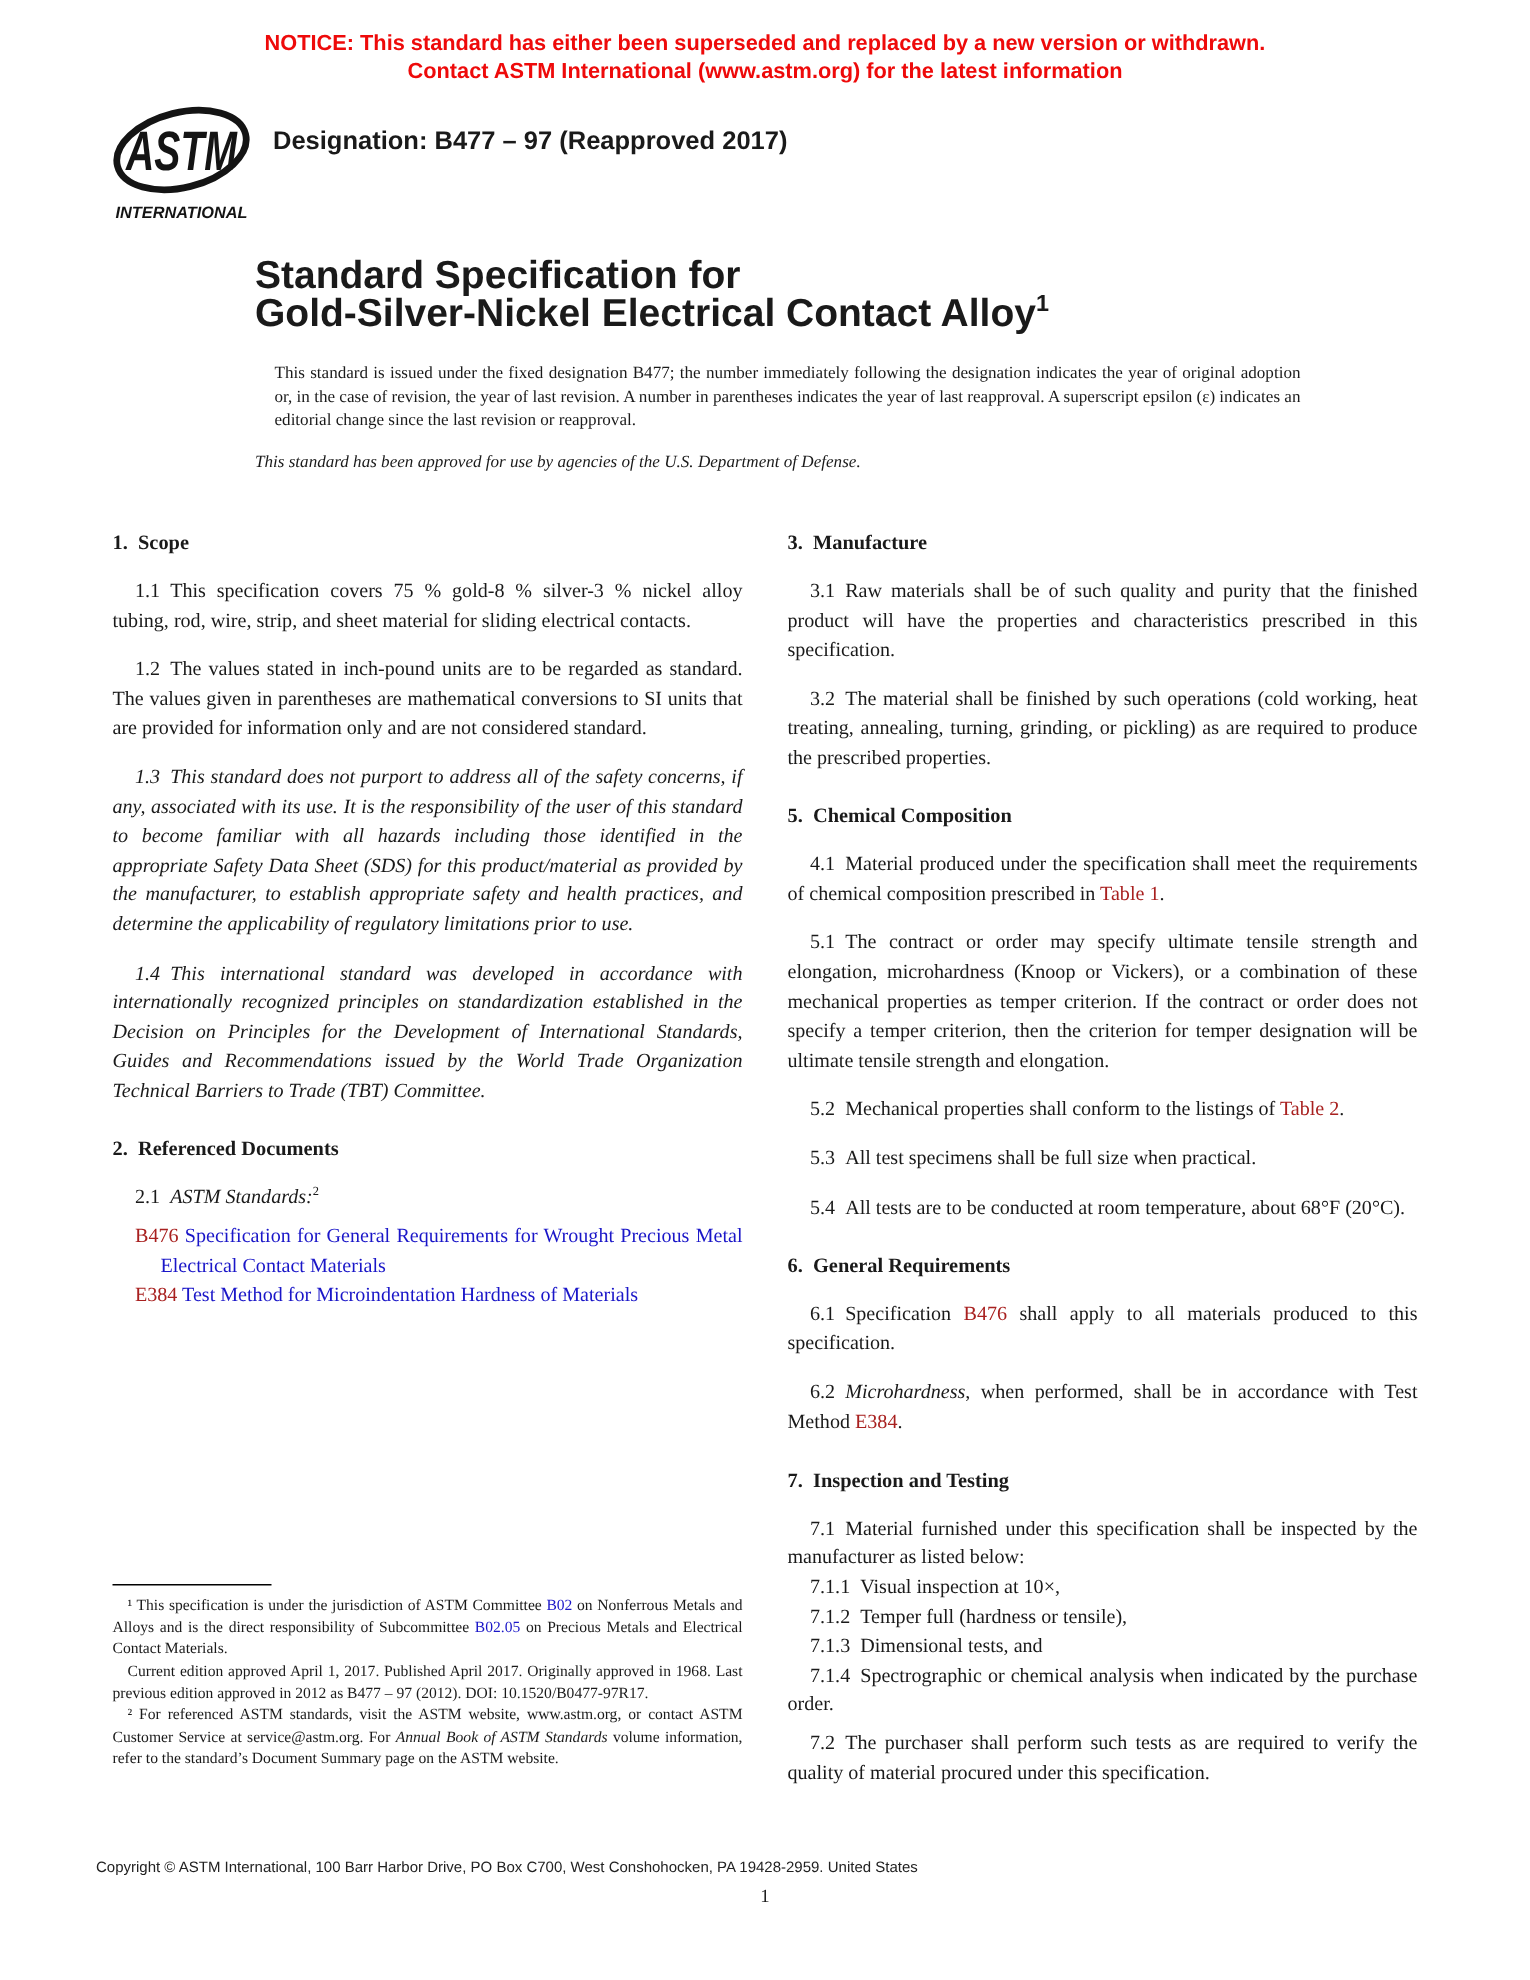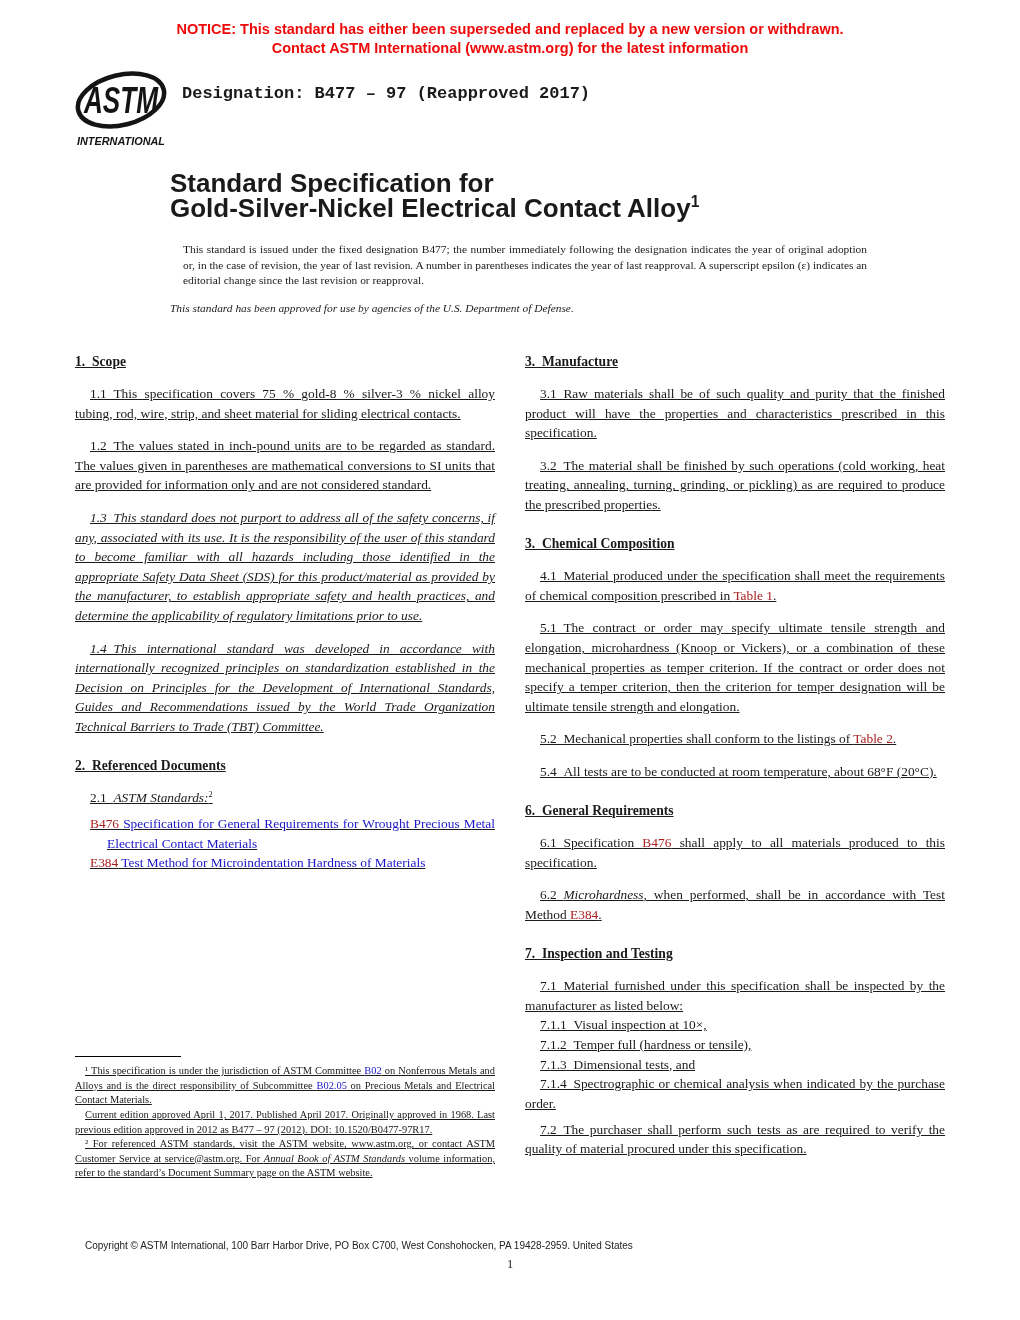--- a/index.html
+++ b/index.html
@@ -26,21 +26,21 @@
     color: var(--notice-red);
     font-family: "Liberation Sans", sans-serif;
     font-weight: bold;
     font-size: 14.5px; line-height: 18.5px;
   }
 
   .header-row { position: absolute; top: 66px; left: 72px; display: flex; align-items: flex-start; }
   .logo { width: 96px; }
   .designation {
     margin: 18px 0 0 14px;
-    font-family: Liberation Mono, monospace;
+    font-family: Liberation Sans, sans-serif;
     font-weight: bold;
     font-size: 17px;
     color: var(--ink);
     white-space: pre;
   }
 
   .title-block {
     position: absolute; top: 171px; left: 170px;
     font-family: "Liberation Sans", sans-serif;
     font-weight: bold;
@@ -57,21 +57,21 @@
   }
   .approved {
     position: absolute; top: 302px; left: 170px; width: 684px;
     font-size: 11.4px; font-style: italic;
     margin: 0;
   }
 
   .columns {
     position: absolute; top: 349px; left: 75px;
     width: 870px; height: 832px;
-    display: flex; gap: 30px; text-decoration: underline;
+    display: flex; gap: 30px;
   }
   .col {
     width: 420px;
     display: flex; flex-direction: column;
     font-size: 13.4px; line-height: 19.6px;
     text-align: justify;
   }
   .h {
     font-weight: bold; font-size: 13.6px;
     margin: 13px 0 6px 0;
@@ -91,21 +91,21 @@
 
   .footnotes {
     margin-top: auto;
     font-size: 10.4px; line-height: 14.6px;
     text-align: justify;
   }
   .fn-rule { width: 106px; border-top: 1.3px solid #000; margin-bottom: 7px; }
   .fn { margin: 0; text-indent: 10px; }
 
   .copyright {
-    position: absolute; top: 1240px; left: 85px;
+    position: absolute; top: 1240px; left: 64px;
     font-family: "Liberation Sans", sans-serif;
     font-size: 10px; color: #222;
   }
   .page-number {
     position: absolute; top: 1257px; left: 0; width: 100%;
     text-align: center;
     font-size: 12.5px;
   }
 </style>
 </head>
@@ -158,25 +158,26 @@
         <p class="fn">Current edition approved April 1, 2017. Published April 2017. Originally approved in 1968. Last previous edition approved in 2012 as B477 – 97 (2012). DOI: 10.1520/B0477-97R17.</p>
         <p class="fn"><span>² For referenced ASTM standards, visit the ASTM website, www.astm.org, or contact ASTM Customer Service at service@astm.org. For </span><span class="italic">Annual Book of ASTM Standards</span><span> volume information, refer to the standard’s Document Summary page on the ASTM website.</span></p>
       </div>
     </div>
 
     <div class="col">
       <div class="h first">3. Manufacture</div>
       <p class="para">3.1 Raw materials shall be of such quality and purity that the finished product will have the properties and characteristics prescribed in this specification.</p>
       <p class="para">3.2 The material shall be finished by such operations (cold working, heat treating, annealing, turning, grinding, or pickling) as are required to produce the prescribed properties.</p>
 
-      <div class="h">3. Chemical Composition</div>
+      <div class="h">5. Chemical Composition</div>
       <p class="para"><span>4.1 Material produced under the specification shall meet the requirements of chemical composition prescribed in </span><a class="red-link">Table 1</a><span>.</span></p>
 
       <p class="para">5.1 The contract or order may specify ultimate tensile strength and elongation, microhardness (Knoop or Vickers), or a combination of these mechanical properties as temper criterion. If the contract or order does not specify a temper criterion, then the criterion for temper designation will be ultimate tensile strength and elongation.</p>
       <p class="para"><span>5.2 Mechanical properties shall conform to the listings of </span><a class="red-link">Table 2</a><span>.</span></p>
+      <p class="para">5.3 All test specimens shall be full size when practical.</p>
       <p class="para">5.4 All tests are to be conducted at room temperature, about 68°F (20°C).</p>
 
       <div class="h">6. General Requirements</div>
       <p class="para"><span>6.1 Specification </span><a class="red-link">B476</a><span> shall apply to all materials produced to this specification.</span></p>
       <p class="para"><span>6.2 </span><span class="italic">Microhardness</span><span>, when performed, shall be in accordance with Test Method </span><a class="red-link">E384</a><span>.</span></p>
 
       <div class="h">7. Inspection and Testing</div>
       <p class="para" style="margin-bottom:0;">7.1 Material furnished under this specification shall be inspected by the manufacturer as listed below:</p>
       <div class="sub-item">7.1.1 Visual inspection at 10×,</div>
       <div class="sub-item">7.1.2 Temper full (hardness or tensile),</div>

